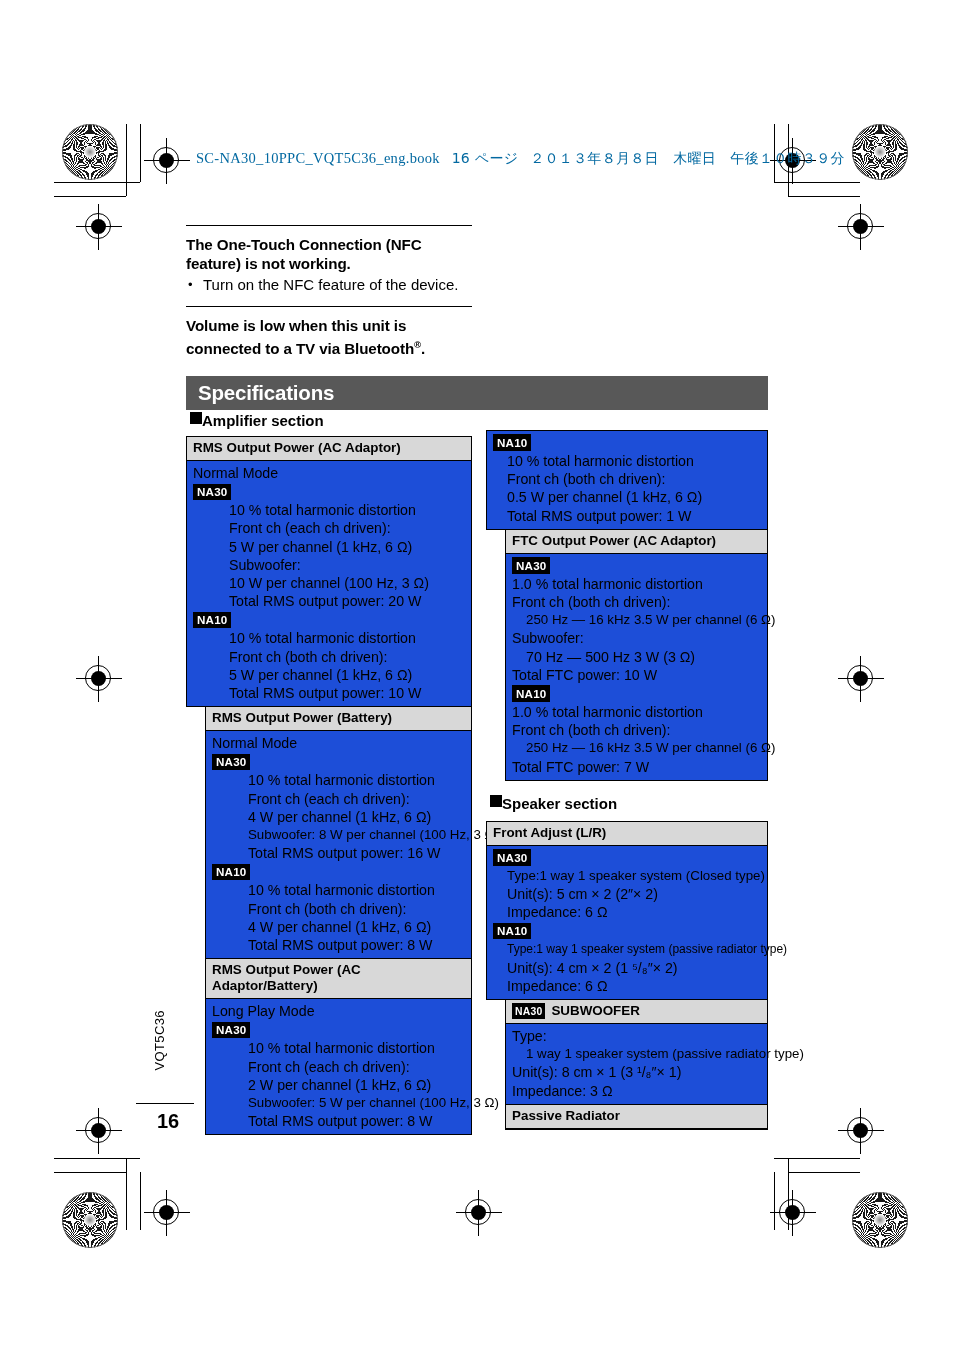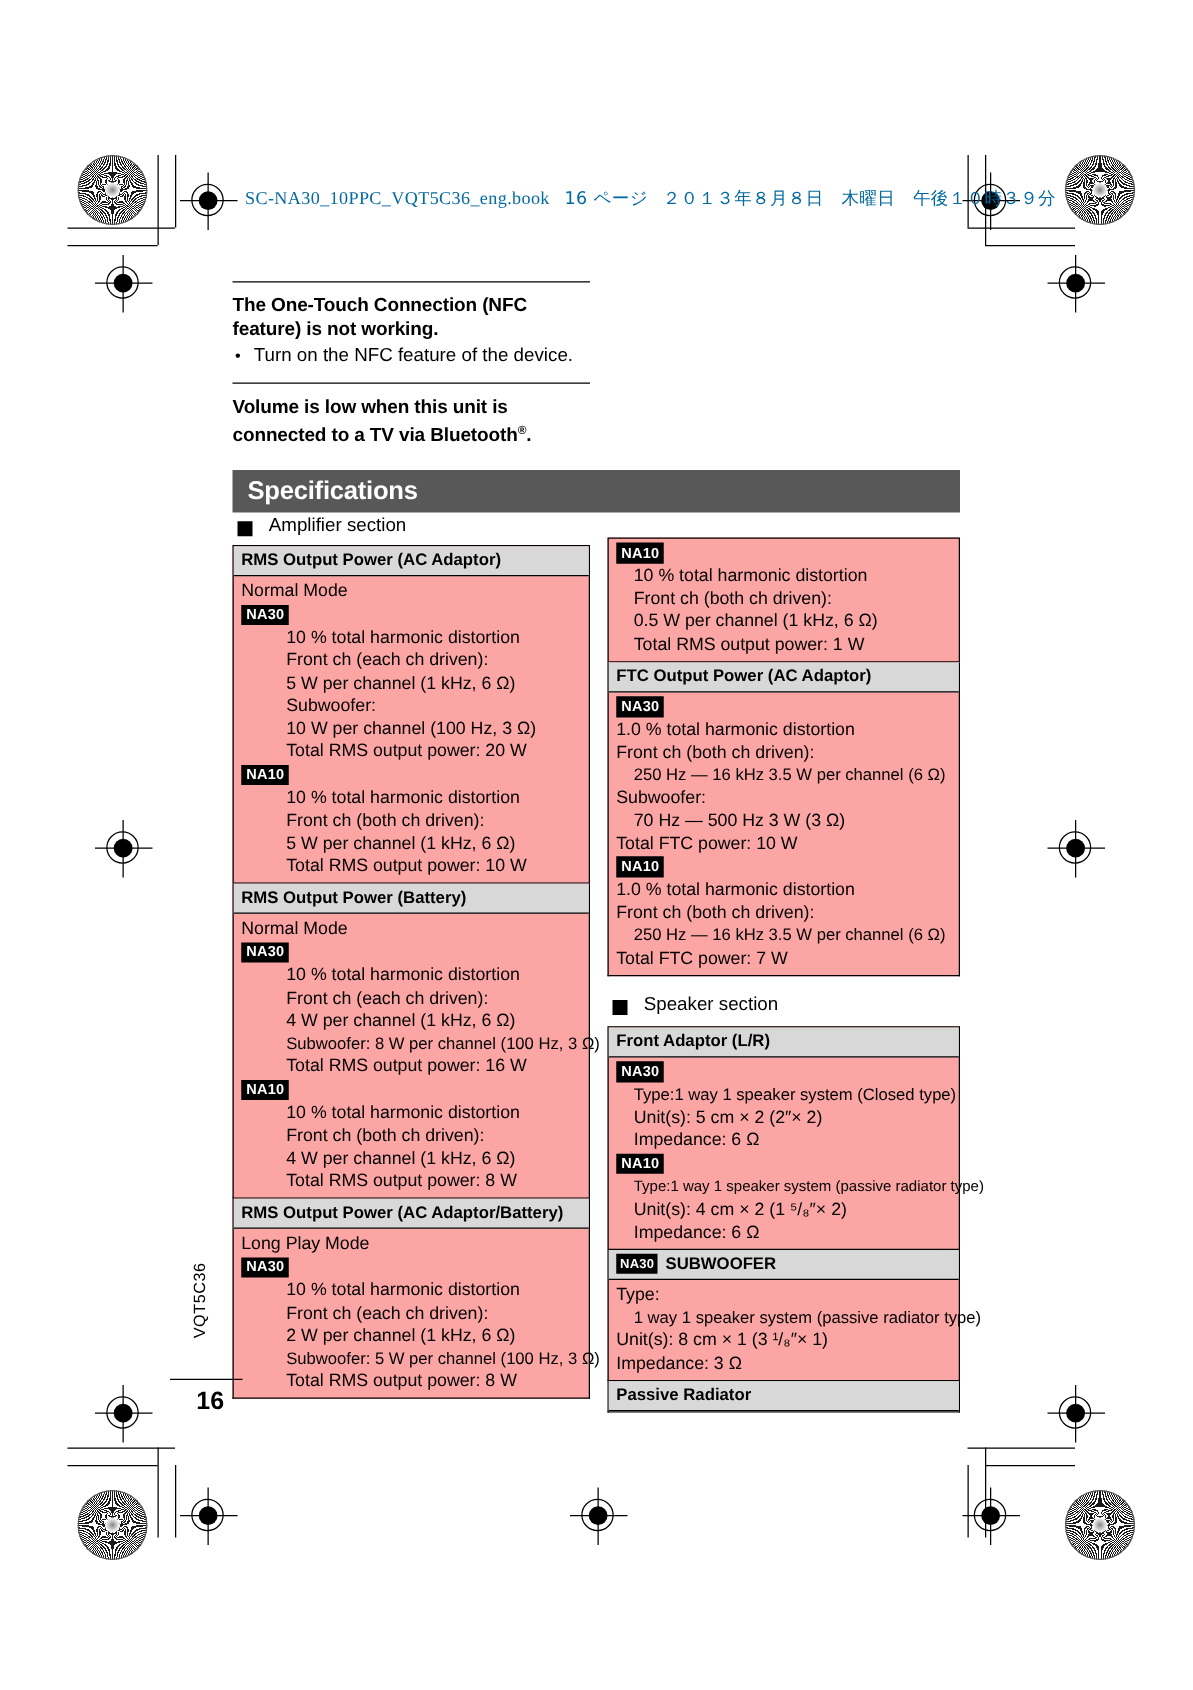--- a/index.html
+++ b/index.html
@@ -74,27 +74,27 @@
   
   .banner{
     position:absolute;left:186px;top:376px;width:582px;height:34px;
     background:#585858;color:#fff;
     font-size:20.5px;font-weight:bold;
     display:flex;align-items:center;
     padding-left:12px;box-sizing:border-box;
     letter-spacing:-0.2px;
   }
   .sectionhead{
-    font-size:15px;font-weight:normal;display:flex;align-items:flex-end;gap:13px;
+    font-size:15px;font-weight:bold;display:flex;align-items:flex-start;
   }
   .sq{width:12px;height:12px;background:#000;display:inline-block;}
 
   
-  .tbl{border:1.3px solid #000;box-sizing:border-box;background:#fca5a5;}
-  .tbl + .tbl{border-top:none;}
+  .tbl{border:1.3px solid #000;box-sizing:border-box;background:#1d4ed8;}
+  .tbl + .tbl{border-top:none;margin-left:19px;}
   .th{
     background:#d8d8d8;border-bottom:1.3px solid #000;
     font-size:13.4px;font-weight:bold;
     padding:3px 6px 4px 6px;line-height:16px;
     display:flex;align-items:center;gap:6px;
   }
   .td{padding:3px 6px 4px 6px;}
   .ln{font-size:14.2px;line-height:18.2px;white-space:nowrap;}
   .ln.i1{padding-left:14px;}
   .ln.i2{padding-left:36px;}
@@ -341,21 +341,21 @@
       </div>
     </div>
 
     <div class="sectionhead" style="margin:14px 0 9px 4px;">
       <span class="sq"></span>
       <span>Speaker section</span>
     </div>
 
     <div class="tbl">
       <div class="th">
-        <span>Front Adaptor (L/R)</span>
+        <span>Front Adjust (L/R)</span>
       </div>
       <div class="td">
         <div class="badgeline" style="margin-top:0;"><span class="badge">NA30</span></div>
         <div class="ln i1 xs">Type:1 way 1 speaker system (Closed type)</div>
         <div class="ln i1">Unit(s): 5 cm × 2 (2″× 2)</div>
         <div class="ln i1">Impedance: 6 Ω</div>
         <div class="badgeline"><span class="badge">NA10</span></div>
         <div class="ln i1 sm">Type:1 way 1 speaker system (passive radiator type)</div>
         <div class="ln i1">Unit(s): 4 cm × 2 (1 ⁵/₈″× 2)</div>
         <div class="ln i1">Impedance: 6 Ω</div>

